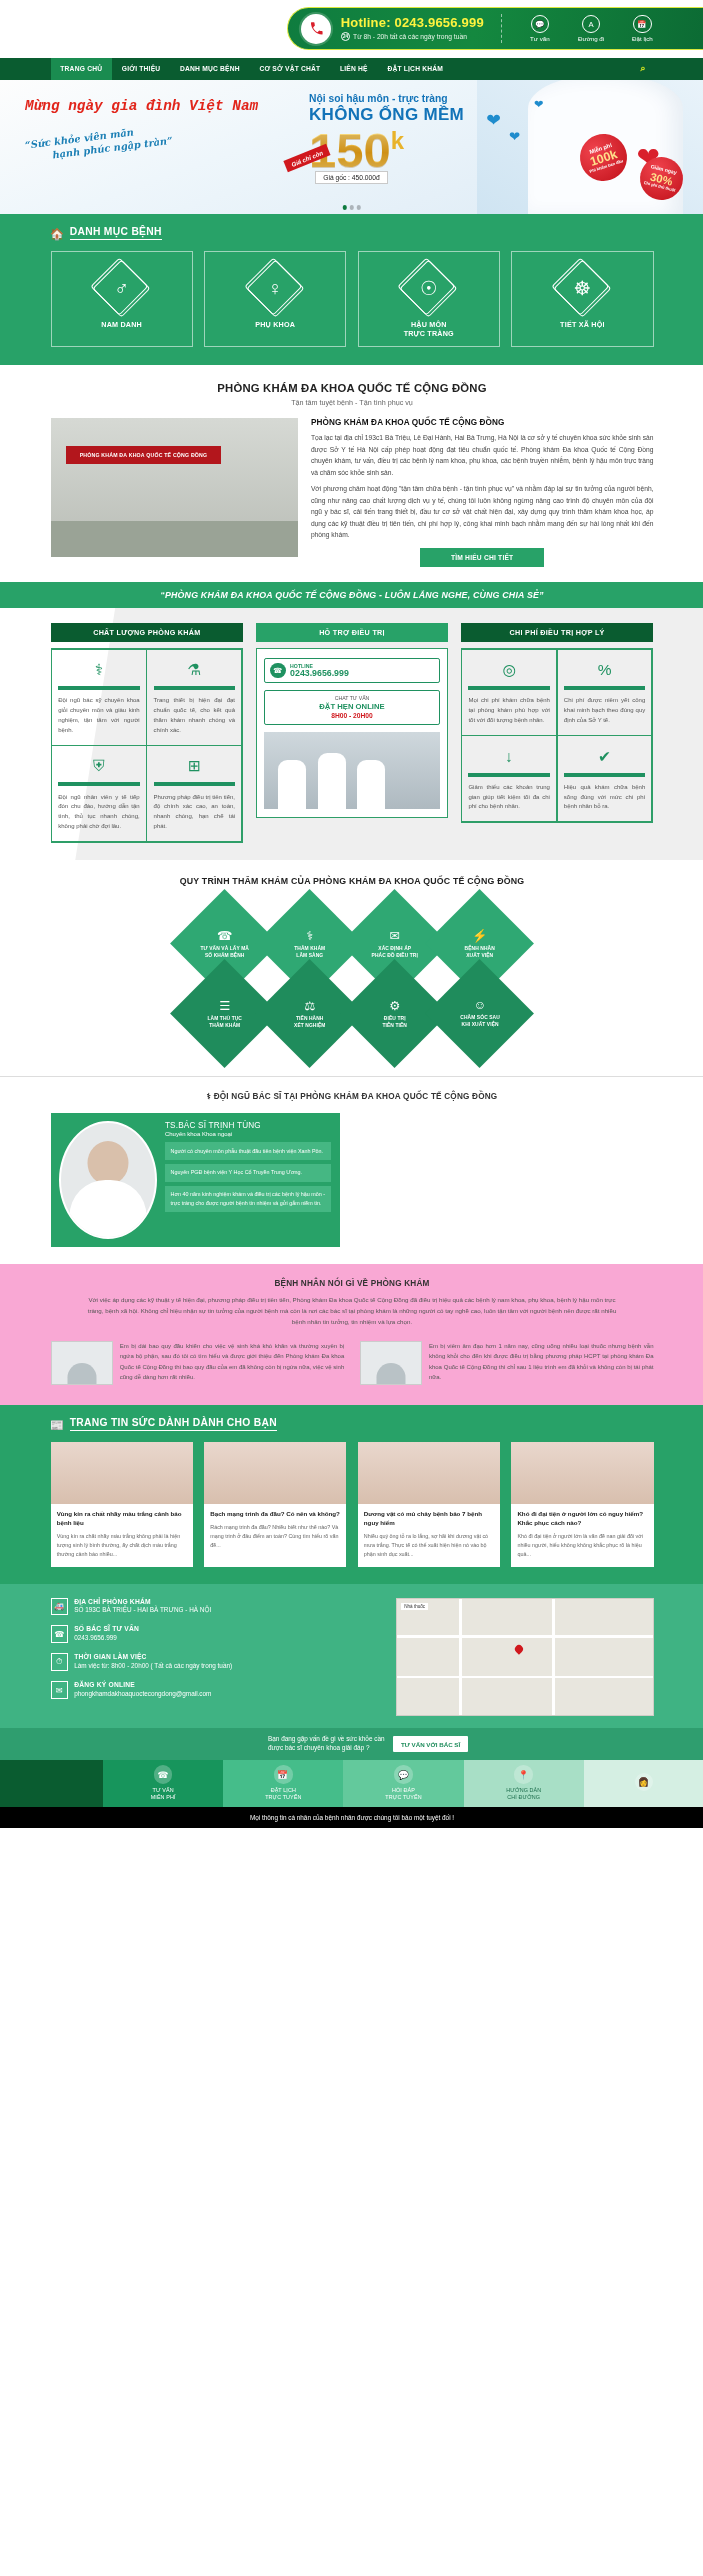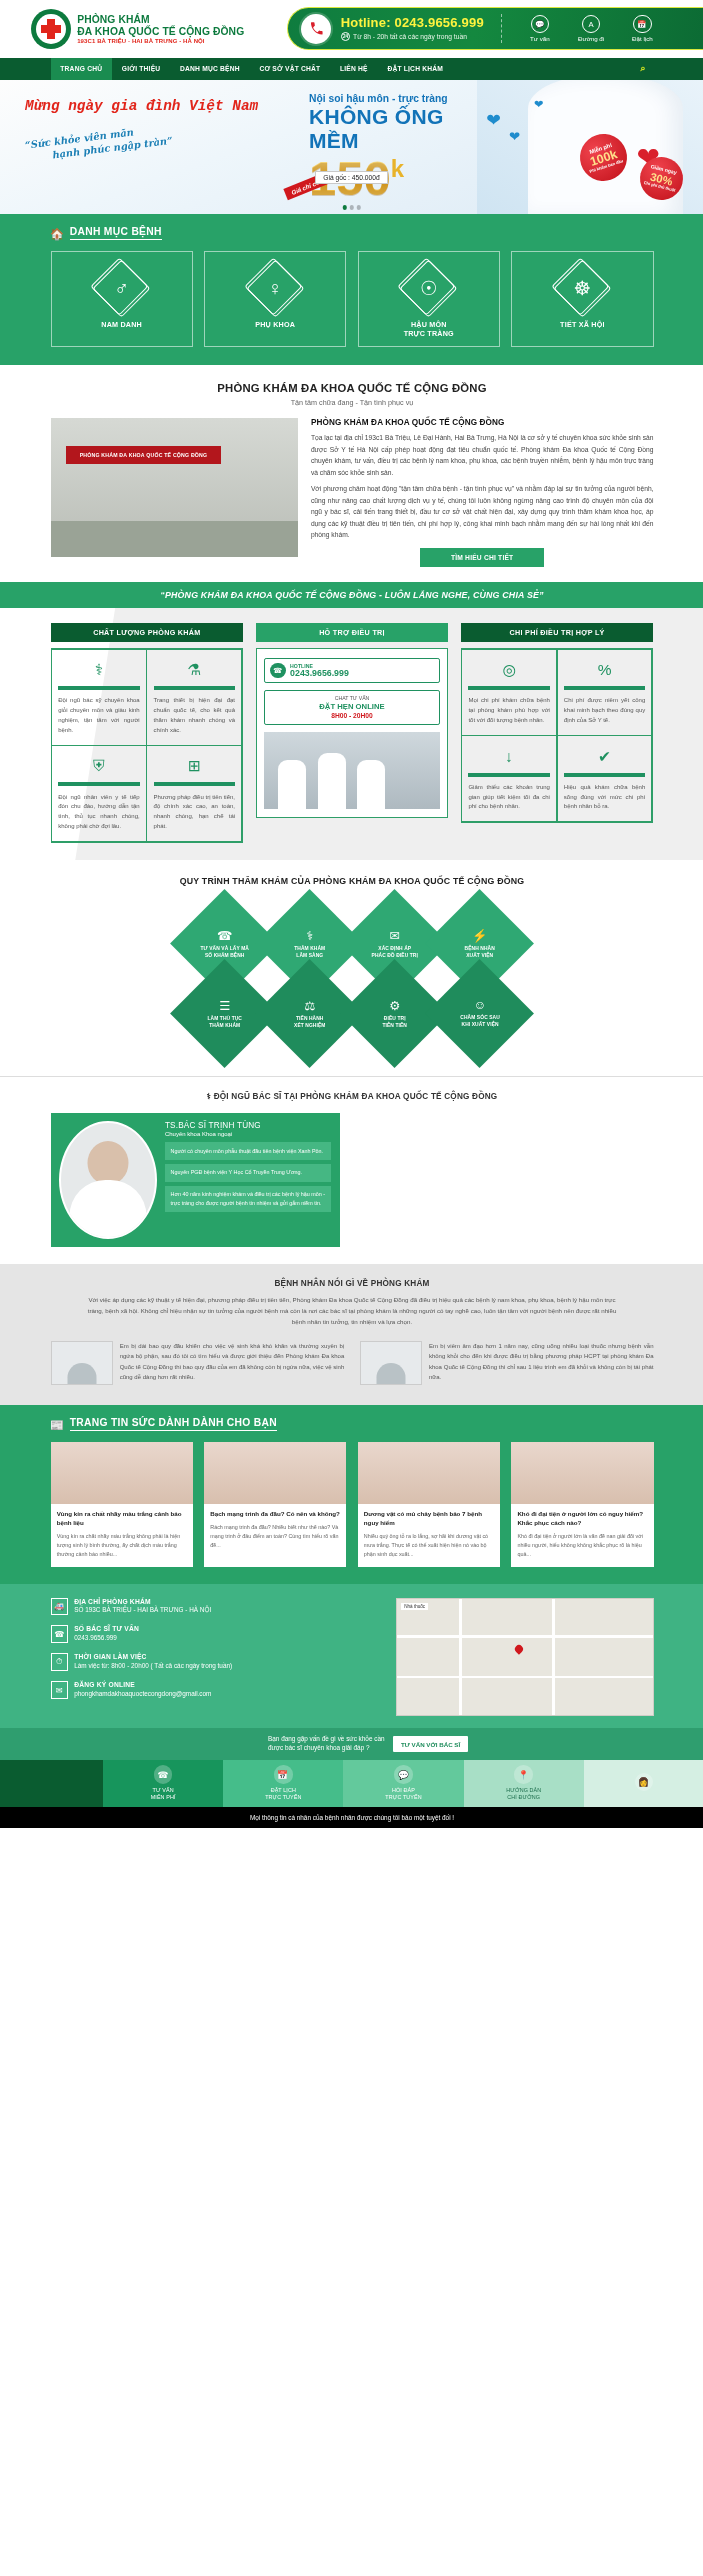--- a/index.html
+++ b/index.html
@@ -49,21 +49,21 @@
 
   
   .banner{height:134px;position:relative;overflow:hidden;
      background:linear-gradient(160deg,#fdfdfd 0%,#eef6fb 40%,#dceaf5 100%)}
   .ban-left{position:absolute;left:25px;top:18.5px;width:258px}
   .ban-script{font-family:Liberation Mono, monospace;font-style:italic;color:#e1251b;font-size:14.4px;font-weight:bold}
   .ban-sub{margin-top:9.3px;transform:rotate(-7deg);color:#1b7fb5;font-family:"DejaVu Serif",serif;
      font-style:italic;font-weight:bold;font-size:9.8px;line-height:1.35;text-shadow:0.5px 0.5px 0 #fff}
   .ban-mid{position:absolute;left:309px;top:13.4px;width:170px}
   .ban-mid .t1{color:#1273b8;font-size:10.3px;font-weight:bold}
-  .ban-mid .t2{color:#1273b8;font-size:21px;font-weight:bold;letter-spacing:0.3px;margin-top:1px}
+  .ban-mid .t2{color:#1273b8;font-size:17px;font-weight:bold;letter-spacing:0.3px;margin-top:1px}
   .price{margin-top:2.1px;position:relative;height:57px}
   .price .big{font-size:49px;font-weight:bold;line-height:.95;
      background:linear-gradient(#fff3b0,#e5a51c 55%,#f8dd84);-webkit-background-clip:text;
      background-clip:text;color:transparent;text-shadow:0 1px 0 rgba(150,90,0,.28)}
   .price .k{font-size:24px;font-weight:bold;color:#e8b32b;vertical-align:top}
   .ribbon{position:absolute;left:-25px;top:25px;background:#d0181d;color:#fff;font-size:6.2px;
      font-style:italic;padding:2.6px 6.2px;transform:rotate(-22deg);font-weight:bold}
   .orig{position:absolute;left:315px;top:91px;background:#fff;border:0.5px solid #c9c9c9;
      padding:2.1px 7.2px;font-size:6.7px;color:#222}
   .ban-right{position:absolute;right:0;top:0;width:227px;height:134px;
@@ -175,21 +175,21 @@
   .form-card{flex:1;border:0.5px solid #cfcfcf;padding:10.3px 11.3px}
   .form-card h3{text-align:center;font-size:7.7px;font-weight:bold;letter-spacing:0.2px;margin-bottom:8.2px}
   .frow{display:flex;gap:6.2px;margin-bottom:6.2px}
   .frow input,.frow select,.fwide input,.fwide select{width:100%;border:0.5px solid #cfcfcf;padding:4.6px 5.2px;
      font-size:6.2px;color:#777;font-family:inherit;background:#fff}
   .fwide{margin-bottom:6.2px}
   .btn-send{display:block;margin:5.2px auto 0;background:#28a268;color:#fff;border:none;width:82px;
      padding:5.2px 0;font-size:6.7px;font-weight:bold;cursor:pointer}
 
   
-  .rev{padding:14.4px 0 20.6px;background:#e5e5e5}
+  .rev{padding:14.4px 0 20.6px;background:#f9a8d4}
   .rev h2{text-align:center;font-size:8.2px;font-weight:bold;letter-spacing:0.2px;margin-bottom:6.2px}
   .rev .lead{font-size:6.2px;color:#555;line-height:1.8;text-align:center;max-width:541px;margin:0 auto 13.4px}
   .rev-grid{display:grid;grid-template-columns:1fr 1fr;gap:15.5px}
   .rev-item{display:flex;gap:7.2px;align-items:flex-start}
   .rev-ava{width:62px;height:44px;border:0.5px solid #ccc;background:#e7eaec;flex:0 0 62px;position:relative}
   .rev-ava:after{content:"";position:absolute;left:50%;bottom:0;transform:translateX(-50%);
      width:29px;height:20.6px;border-radius:14.4px 14.4px 0 0;background:#b9c2c6}
   .rev-item p{font-size:6px;line-height:1.75;color:#555;text-align:justify}
 
   
@@ -231,35 +231,20 @@
   .q1{background:#17955c}.q2{background:#45bd8a}.q3{background:#63c99c}.q4{background:#a8dfc6;color:#1a6b4a!important}
   .q4 .ic{background:#2fa873;color:#fff}
   .q5{background:#d5efe3;color:#1a6b4a!important}.q5 .ic{background:#2fa873;color:#fff}
 
   .blackbar{background:#000;color:#fff;font-size:6.4px;padding:7.2px 0;text-align:center}
 </style>
 </head>
 <body>
 
 <header class="topbar">
-  <div class="logo-area">
-    <div class="logo-mark">
-      <div class="logo-cross">
-          <span class="v"></span>
-          <span class="h"></span>
-        </div>
-    </div>
-    <div class="logo-text">
-      <h1>
-        <span>PHÒNG KHÁM</span>
-        <span class="l2">ĐA KHOA QUỐC TẾ CỘNG ĐỒNG</span>
-      </h1>
-      <div class="addr">193C1 BÀ TRIỆU - HAI BÀ TRƯNG - HÀ NỘI</div>
-    </div>
-  </div>
 
   <div class="hotline-pill">
     <div class="phone-circle">
       <svg viewBox="0 0 24 24">
           <path fill="#d91f2b" d="M6.6 10.8c1.4 2.8 3.8 5.2 6.6 6.6l2.2-2.2c.3-.3.7-.4 1-.2 1.2.4 2.4.6 3.6.6.6 0 1 .4 1 1V20c0 .6-.4 1-1 1C11.3 21 3 12.7 3 2.9c0-.6.4-1 1-1h3.5c.6 0 1 .4 1 1 0 1.3.2 2.5.6 3.6.1.3 0 .7-.2 1l-2.3 2.3z"></path>
         </svg>
     </div>
     <div class="hot-txt">
       <div class="hnum">Hotline: 0243.9656.999</div>
       <div class="hsub">
@@ -380,21 +365,21 @@
           </div>
         <div class="nm">TIẾT XÃ HỘI</div>
       </div>
     </div>
   </div>
 </section>
 
 <section class="intro">
   <div class="wrap">
     <h2>PHÒNG KHÁM ĐA KHOA QUỐC TẾ CỘNG ĐỒNG</h2>
-    <div class="tag">Tận tâm chữa đang - Tận tình phục vụ</div>
+    <div class="tag">Tận tâm tuyệt bệnh - Tận tình phục vụ</div>
     <div class="intro-body">
       <div class="intro-img">
         <div class="sign">PHÒNG KHÁM ĐA KHOA QUỐC TẾ CỘNG ĐỒNG</div>
         <div class="floor"></div>
       </div>
       <div class="intro-txt">
         <h3>PHÒNG KHÁM ĐA KHOA QUỐC TẾ CỘNG ĐỒNG</h3>
         <p>Tọa lạc tại địa chỉ 193c1 Bà Triệu, Lê Đại Hành, Hai Bà Trưng, Hà Nội là cơ sở y tế chuyên khoa sức khỏe sinh sản được Sở Y tế Hà Nội cấp phép hoạt động đạt tiêu chuẩn quốc tế. Phòng khám Đa khoa Quốc tế Cộng Đồng chuyên khám, tư vấn, điều trị các bệnh lý nam khoa, phụ khoa, các bệnh truyền nhiễm, bệnh lý hậu môn trực tràng và chăm sóc khỏe sinh sản.</p>
         <p>Với phương châm hoạt động "tận tâm chữa bệnh - tận tình phục vụ" và nhằm đáp lại sự tin tưởng của người bệnh, cũng như nâng cao chất lượng dịch vụ y tế, chúng tôi luôn không ngừng nâng cao trình độ chuyên môn của đội ngũ y bác sĩ, cải tiến trang thiết bị, đầu tư cơ sở vật chất hiện đại, xây dựng quy trình thăm khám khoa học, áp dụng các kỹ thuật điều trị tiên tiến, chi phí hợp lý, công khai minh bạch nhằm mang đến sự hài lòng nhất khi đến phòng khám.</p>
         <button class="btn-more">TÌM HIỂU CHI TIẾT</button>

